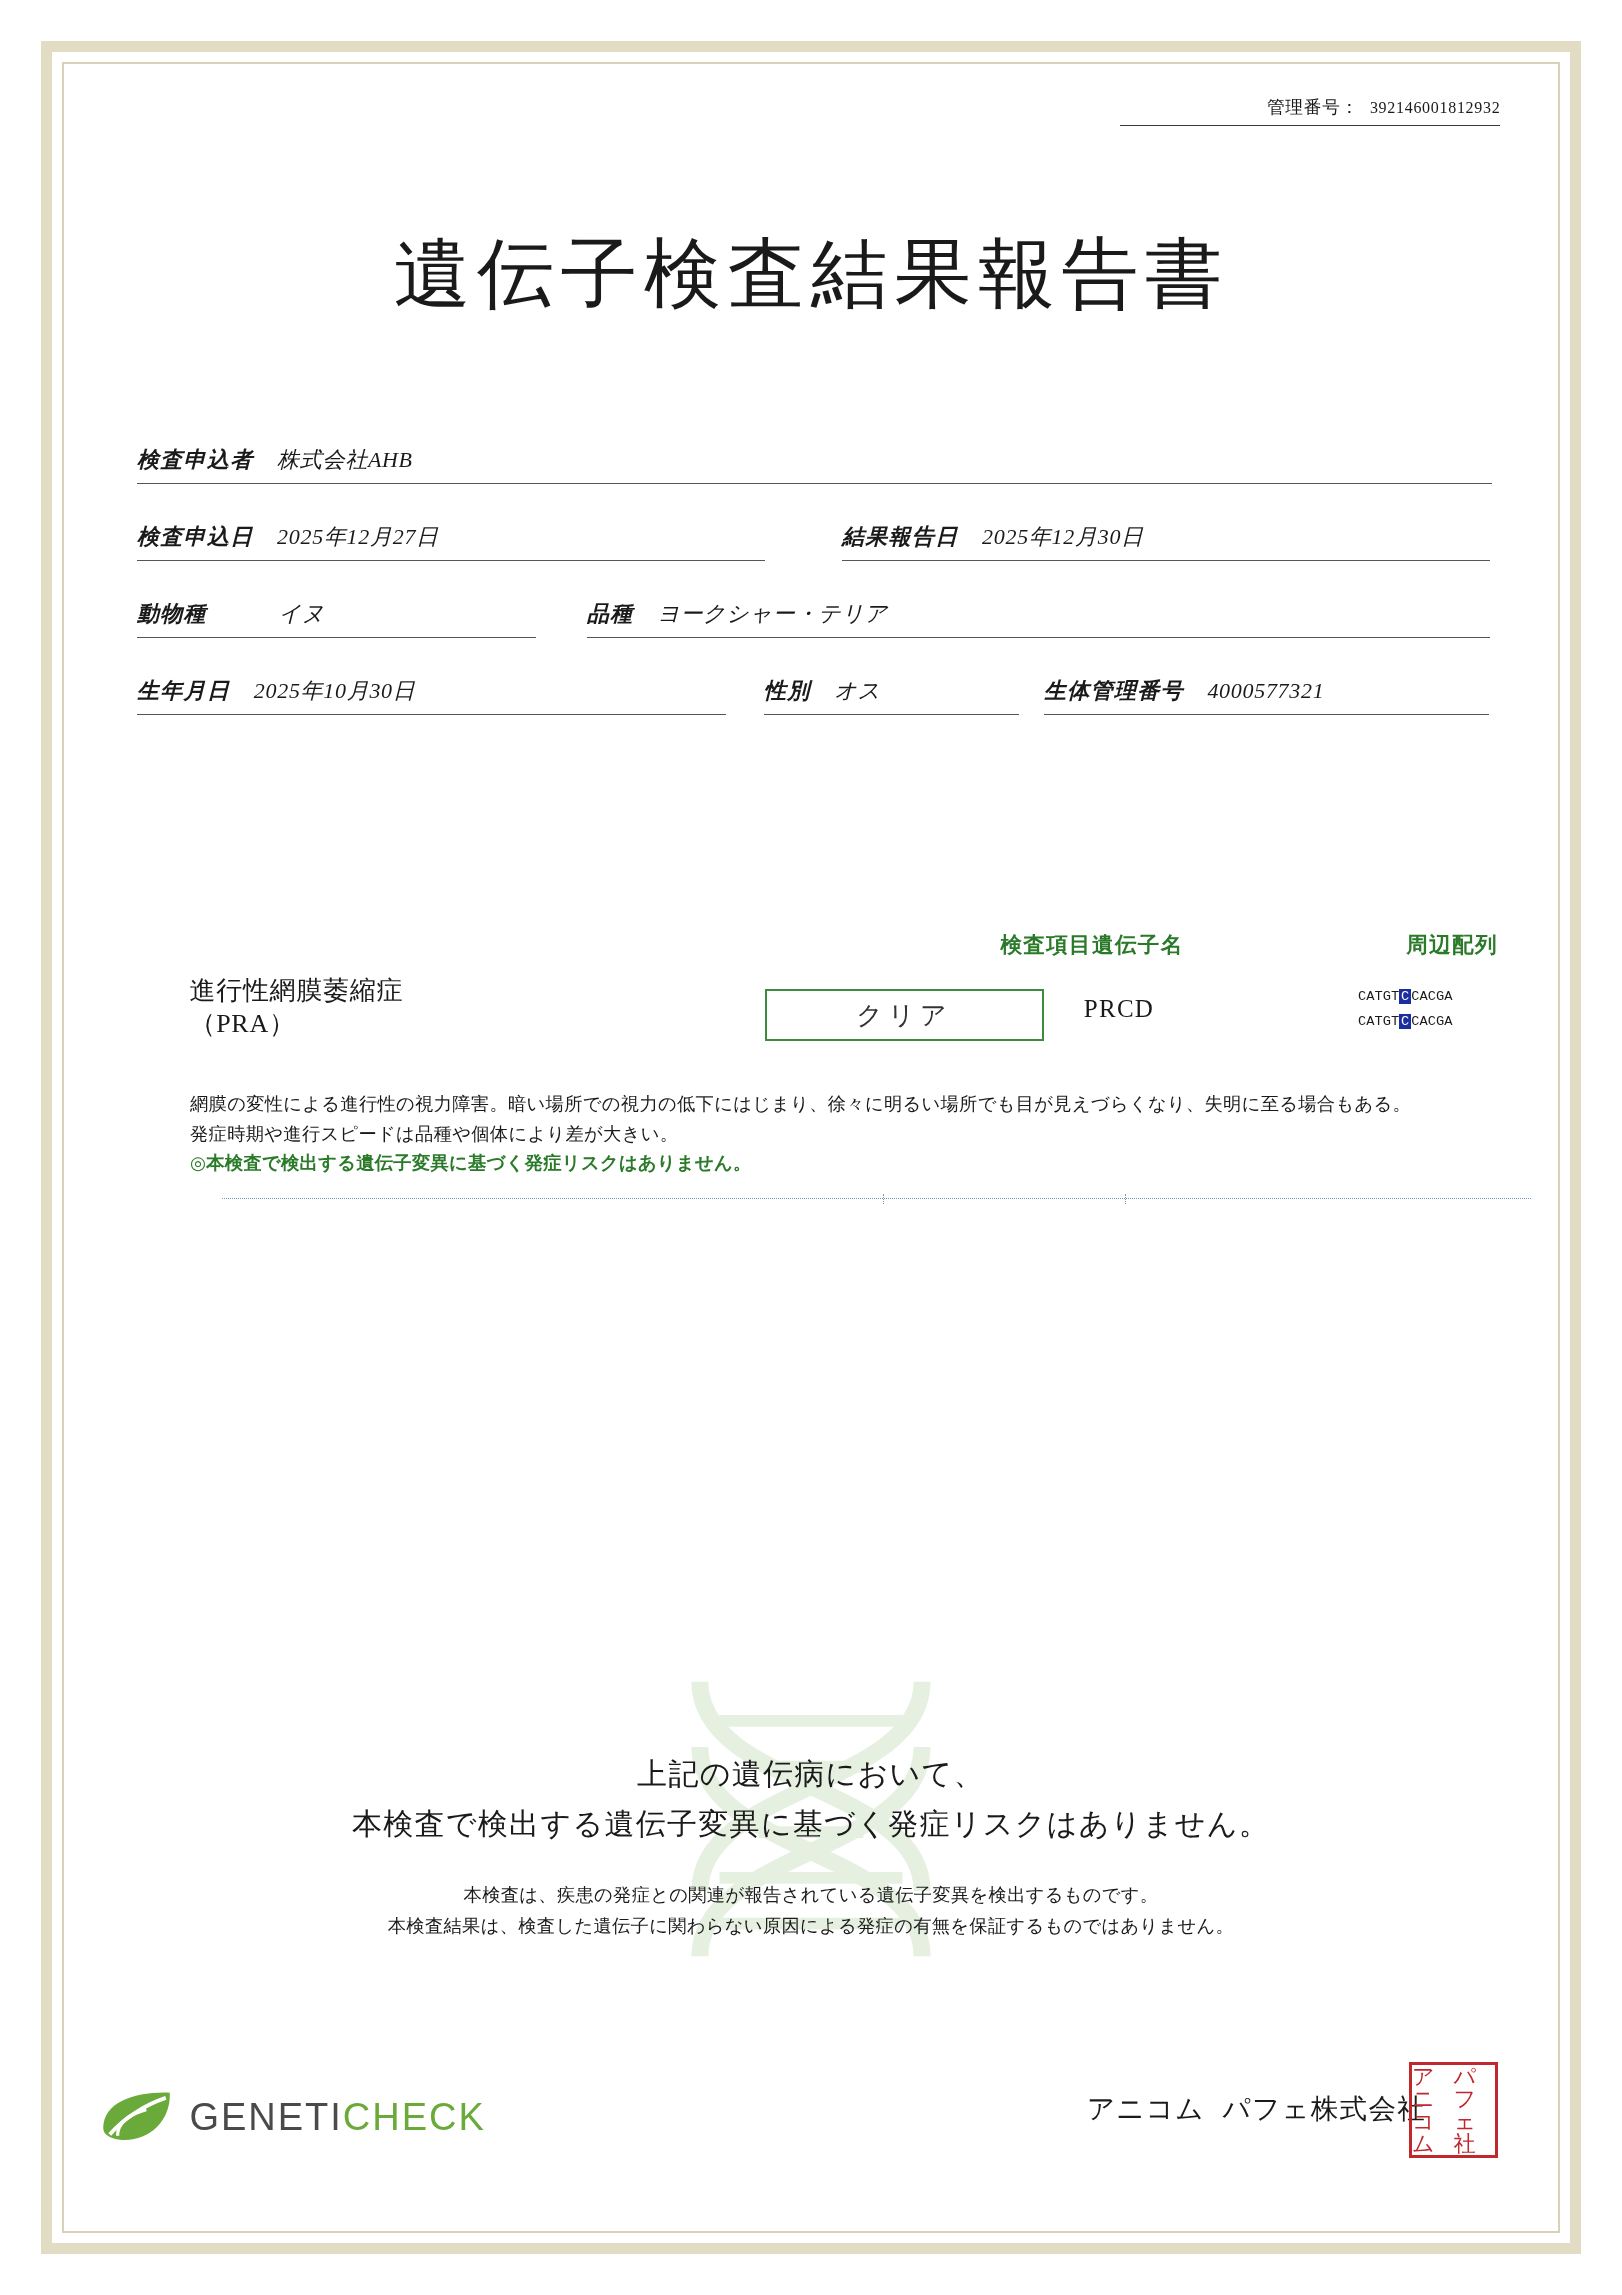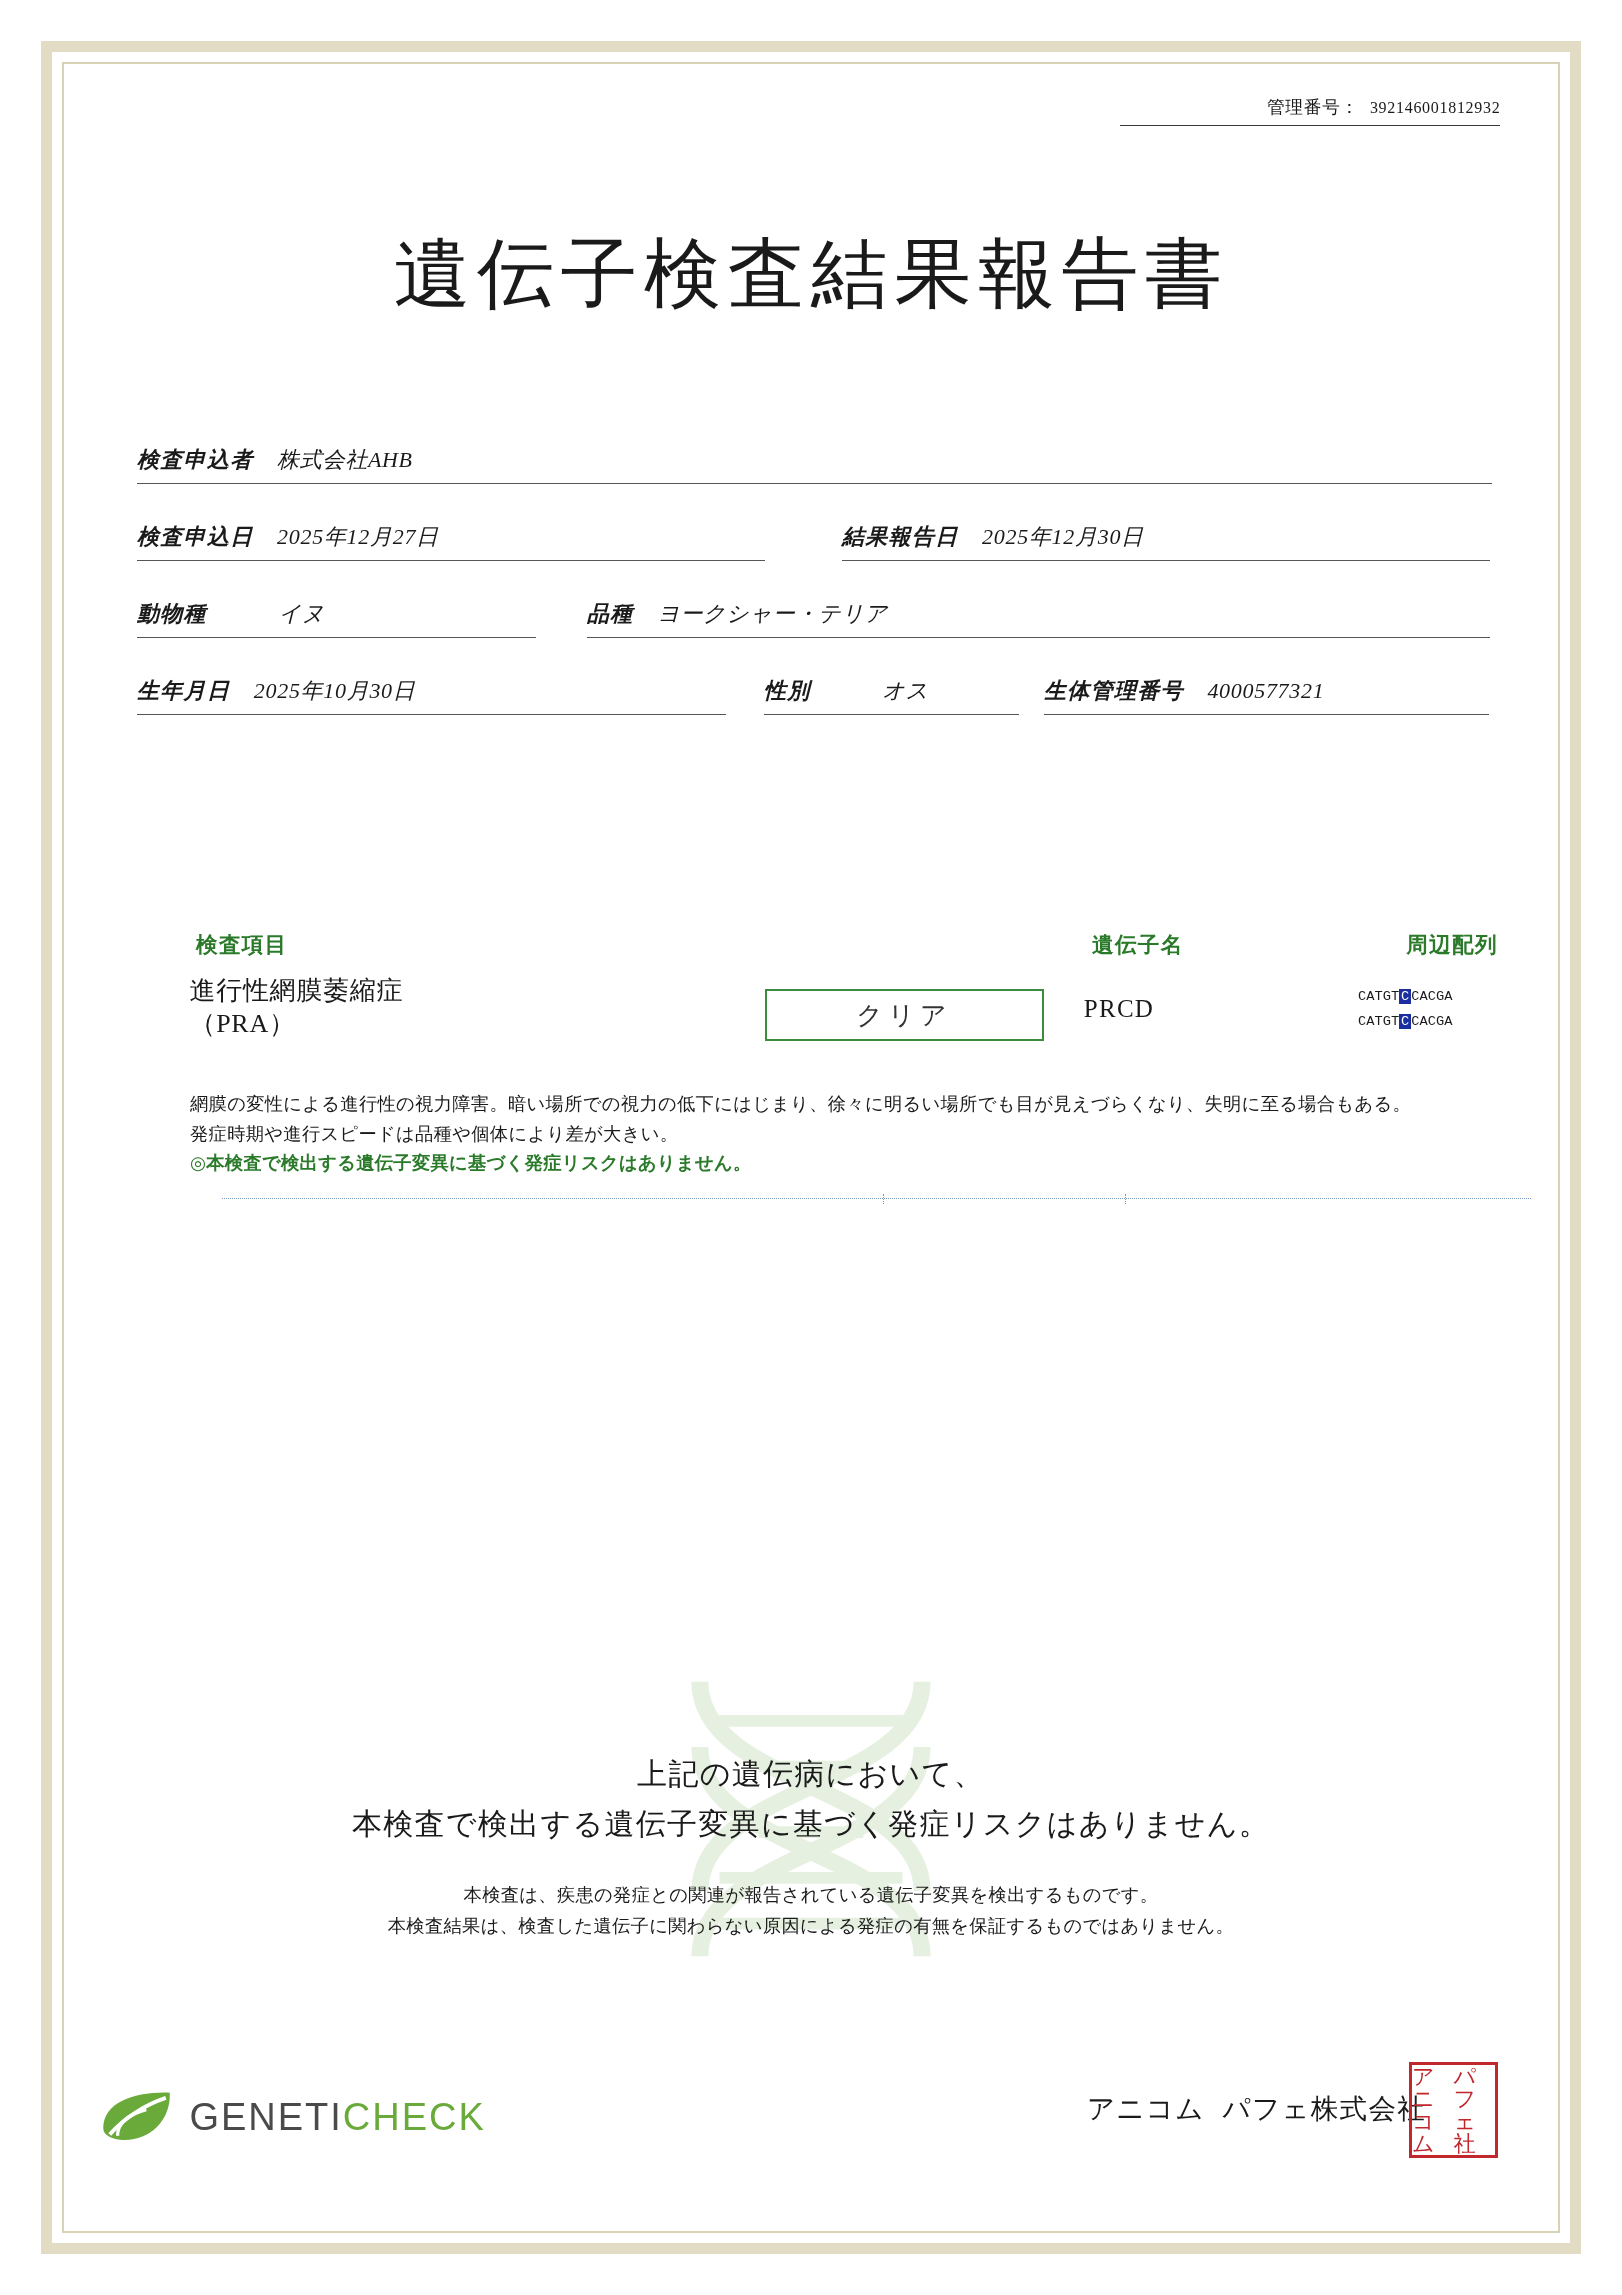--- a/index.html
+++ b/index.html
@@ -119,38 +119,39 @@
     margin-left: 23.6px;
     white-space: nowrap;
     font-family: "Liberation Serif", serif;
   }
   .f-applicant { width: 1355px; }
   .f-appdate   { width: 628px; margin-right: 77px; }
   .f-repdate   { width: 648px; }
   .f-species   { width: 399px; margin-right: 51px; gap: 48px; }
   .f-breed     { width: 903px; }
   .f-birth     { width: 589px; margin-right: 38px; }
-  .f-sex       { width: 255px; margin-right: 25px; gap: 48px; }
+  .f-sex       { width: 255px; margin-right: 25px; }
   .f-id        { width: 445px; }
 
   
   .test-head {
     position: absolute;
     top: 851px;
     left: 98px;
     width: 1328px;
     display: flex;
     align-items: baseline;
   }
   .th-item {
     width: 896px;
     font-size: 21.6px;
     font-weight: bold;
     color: #2a7a2a;
     letter-spacing: 1.3px;
+    text-align: right;
   }
   .th-gene {
     width: 288px;
     font-size: 21.6px;
     font-weight: bold;
     color: #2a7a2a;
     letter-spacing: 1.3px;
     text-align: left;
   }
   .th-seq {

